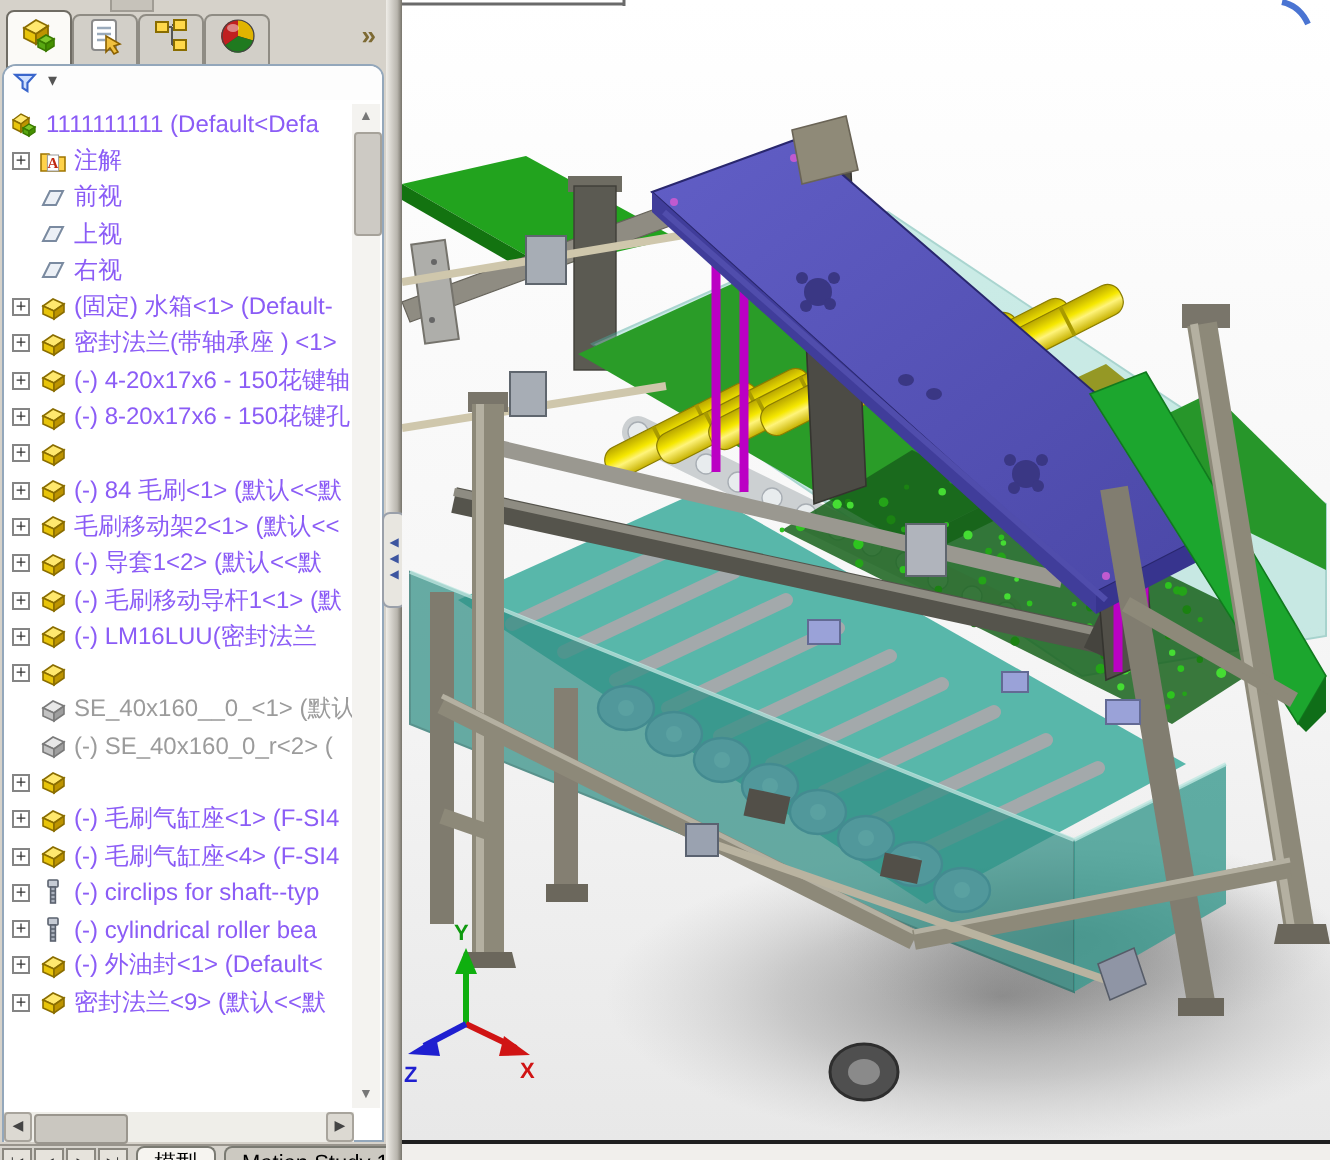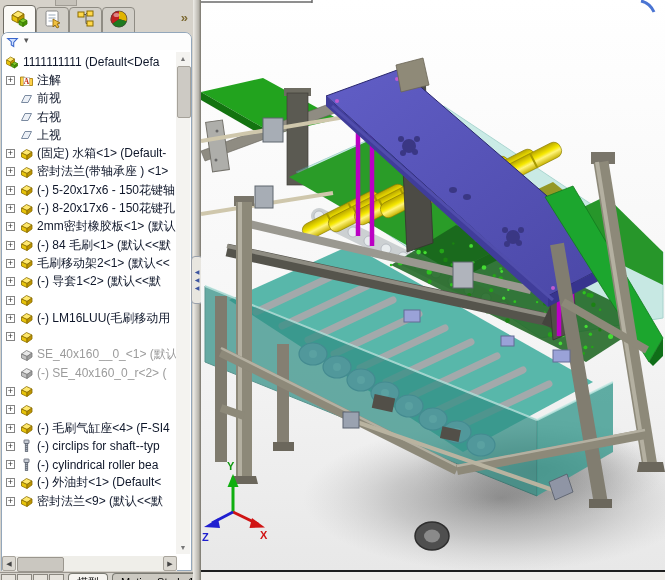--- a/index.html
+++ b/index.html
@@ -18,21 +18,21 @@
   .filter-bar{position:absolute;left:0;right:0;top:0;height:17px;background:#fdfdfd;}
   .filter-bar .funnel{position:absolute;left:4px;top:2px;}
   .filter-caret{position:absolute;left:22px;top:2px;font-size:9px;color:#555;}
   #tree-rows{position:absolute;left:1px;right:15px;top:20px;bottom:16px;overflow:hidden;}
   .tree-row{height:18.3px;display:flex;align-items:center;white-space:nowrap;}
   .expand{width:9px;height:9px;box-sizing:border-box;border:1px solid #848484;background:#fff;
           font-size:9px;line-height:7px;text-align:center;color:#333;margin:0 4px 0 3px;flex:none;}
   .exp-spacer{width:13px;margin-left:3px;flex:none;}
   .ticon{width:15px;height:14px;margin-right:3px;flex:none;}
   .ticon svg{display:block;}
-  .tlabel{font-size:12px;color:#0f172a;}
+  .tlabel{font-size:12px;color:#8b5cf6;}
   .tree-row.gray .tlabel{color:#9b9b9b;}
   .tree-row.root{margin-left:2px;}
   
   .vscroll{position:absolute;right:1px;top:19px;bottom:16px;width:14px;background:#f4f3f0;}
   .vs-btn{position:absolute;left:0;width:14px;height:13px;font-size:7px;color:#777;text-align:center;line-height:13px;}
   .vs-up{top:0;} .vs-down{bottom:0;}
   .vs-thumb{position:absolute;left:1px;top:14px;width:12px;height:50px;background:#cdcac4;border:1px solid #a6a29a;border-radius:2px;}
   .hscroll{position:absolute;left:2px;top:556px;width:175px;height:15px;background:#efeee9;}
   .hs-btn{position:absolute;top:0;width:14px;height:15px;background:#dcd9d2;border:1px solid #a8a49c;
           box-sizing:border-box;font-size:7px;color:#444;text-align:center;line-height:13px;border-radius:2px;}
@@ -156,32 +156,32 @@
             </span>
             <span class="tlabel">前视</span>
           </div>
           <div class="tree-row">
             <span class="exp-spacer"></span>
             <span class="ticon">
               <svg width="15" height="14" viewBox="0 0 14 14">
                 <polygon points="2,10.5 5.5,3.5 12,3.5 8.5,10.5" fill="#c8d4e4" fill-opacity="0.35" stroke="#7a8aa0" stroke-width="1"></polygon>
               </svg>
             </span>
+            <span class="tlabel">上视</span>
+          </div>
+          <div class="tree-row">
+            <span class="exp-spacer"></span>
+            <span class="ticon">
+              <svg width="15" height="14" viewBox="0 0 14 14">
+                <polygon points="2,10.5 5.5,3.5 12,3.5 8.5,10.5" fill="#c8d4e4" fill-opacity="0.35" stroke="#7a8aa0" stroke-width="1"></polygon>
+              </svg>
+            </span>
             <span class="tlabel">右视</span>
           </div>
           <div class="tree-row">
-            <span class="exp-spacer"></span>
-            <span class="ticon">
-              <svg width="15" height="14" viewBox="0 0 14 14">
-                <polygon points="2,10.5 5.5,3.5 12,3.5 8.5,10.5" fill="#c8d4e4" fill-opacity="0.35" stroke="#7a8aa0" stroke-width="1"></polygon>
-              </svg>
-            </span>
-            <span class="tlabel">上视</span>
-          </div>
-          <div class="tree-row">
             <span class="expand">+</span>
             <span class="ticon">
               <svg width="15" height="14" viewBox="0 0 14 14">
                 <polygon points="2,6 7,2.5 12.5,5 7.5,8.5" fill="#ffe86e" stroke="#8a6d00" stroke-width="0.8"></polygon>
                 <polygon points="2,6 7.5,8.5 7.5,12.5 2,10" fill="#e8c40a" stroke="#8a6d00" stroke-width="0.8"></polygon>
                 <polygon points="7.5,8.5 12.5,5 12.5,9 7.5,12.5" fill="#bd9400" stroke="#8a6d00" stroke-width="0.8"></polygon>
               </svg>
             </span>
             <span class="tlabel">(固定) 水箱&lt;1&gt; (Default-</span>
           </div>
@@ -198,21 +198,21 @@
           </div>
           <div class="tree-row">
             <span class="expand">+</span>
             <span class="ticon">
               <svg width="15" height="14" viewBox="0 0 14 14">
                 <polygon points="2,6 7,2.5 12.5,5 7.5,8.5" fill="#ffe86e" stroke="#8a6d00" stroke-width="0.8"></polygon>
                 <polygon points="2,6 7.5,8.5 7.5,12.5 2,10" fill="#e8c40a" stroke="#8a6d00" stroke-width="0.8"></polygon>
                 <polygon points="7.5,8.5 12.5,5 12.5,9 7.5,12.5" fill="#bd9400" stroke="#8a6d00" stroke-width="0.8"></polygon>
               </svg>
             </span>
-            <span class="tlabel">(-) 5-20x17x6 - 150花键轴</span>
+            <span class="tlabel">(-) 4-20x17x6 - 150花键轴</span>
           </div>
           <div class="tree-row">
             <span class="expand">+</span>
             <span class="ticon">
               <svg width="15" height="14" viewBox="0 0 14 14">
                 <polygon points="2,6 7,2.5 12.5,5 7.5,8.5" fill="#ffe86e" stroke="#8a6d00" stroke-width="0.8"></polygon>
                 <polygon points="2,6 7.5,8.5 7.5,12.5 2,10" fill="#e8c40a" stroke="#8a6d00" stroke-width="0.8"></polygon>
                 <polygon points="7.5,8.5 12.5,5 12.5,9 7.5,12.5" fill="#bd9400" stroke="#8a6d00" stroke-width="0.8"></polygon>
               </svg>
             </span>
@@ -220,21 +220,20 @@
           </div>
           <div class="tree-row">
             <span class="expand">+</span>
             <span class="ticon">
               <svg width="15" height="14" viewBox="0 0 14 14">
                 <polygon points="2,6 7,2.5 12.5,5 7.5,8.5" fill="#ffe86e" stroke="#8a6d00" stroke-width="0.8"></polygon>
                 <polygon points="2,6 7.5,8.5 7.5,12.5 2,10" fill="#e8c40a" stroke="#8a6d00" stroke-width="0.8"></polygon>
                 <polygon points="7.5,8.5 12.5,5 12.5,9 7.5,12.5" fill="#bd9400" stroke="#8a6d00" stroke-width="0.8"></polygon>
               </svg>
             </span>
-            <span class="tlabel">2mm密封橡胶板&lt;1&gt; (默认</span>
           </div>
           <div class="tree-row">
             <span class="expand">+</span>
             <span class="ticon">
               <svg width="15" height="14" viewBox="0 0 14 14">
                 <polygon points="2,6 7,2.5 12.5,5 7.5,8.5" fill="#ffe86e" stroke="#8a6d00" stroke-width="0.8"></polygon>
                 <polygon points="2,6 7.5,8.5 7.5,12.5 2,10" fill="#e8c40a" stroke="#8a6d00" stroke-width="0.8"></polygon>
                 <polygon points="7.5,8.5 12.5,5 12.5,9 7.5,12.5" fill="#bd9400" stroke="#8a6d00" stroke-width="0.8"></polygon>
               </svg>
             </span>
@@ -264,31 +263,32 @@
           </div>
           <div class="tree-row">
             <span class="expand">+</span>
             <span class="ticon">
               <svg width="15" height="14" viewBox="0 0 14 14">
                 <polygon points="2,6 7,2.5 12.5,5 7.5,8.5" fill="#ffe86e" stroke="#8a6d00" stroke-width="0.8"></polygon>
                 <polygon points="2,6 7.5,8.5 7.5,12.5 2,10" fill="#e8c40a" stroke="#8a6d00" stroke-width="0.8"></polygon>
                 <polygon points="7.5,8.5 12.5,5 12.5,9 7.5,12.5" fill="#bd9400" stroke="#8a6d00" stroke-width="0.8"></polygon>
               </svg>
             </span>
-          </div>
-          <div class="tree-row">
-            <span class="expand">+</span>
-            <span class="ticon">
-              <svg width="15" height="14" viewBox="0 0 14 14">
-                <polygon points="2,6 7,2.5 12.5,5 7.5,8.5" fill="#ffe86e" stroke="#8a6d00" stroke-width="0.8"></polygon>
-                <polygon points="2,6 7.5,8.5 7.5,12.5 2,10" fill="#e8c40a" stroke="#8a6d00" stroke-width="0.8"></polygon>
-                <polygon points="7.5,8.5 12.5,5 12.5,9 7.5,12.5" fill="#bd9400" stroke="#8a6d00" stroke-width="0.8"></polygon>
-              </svg>
-            </span>
-            <span class="tlabel">(-) LM16LUU(毛刷移动用</span>
+            <span class="tlabel">(-) 毛刷移动导杆1&lt;1&gt; (默</span>
+          </div>
+          <div class="tree-row">
+            <span class="expand">+</span>
+            <span class="ticon">
+              <svg width="15" height="14" viewBox="0 0 14 14">
+                <polygon points="2,6 7,2.5 12.5,5 7.5,8.5" fill="#ffe86e" stroke="#8a6d00" stroke-width="0.8"></polygon>
+                <polygon points="2,6 7.5,8.5 7.5,12.5 2,10" fill="#e8c40a" stroke="#8a6d00" stroke-width="0.8"></polygon>
+                <polygon points="7.5,8.5 12.5,5 12.5,9 7.5,12.5" fill="#bd9400" stroke="#8a6d00" stroke-width="0.8"></polygon>
+              </svg>
+            </span>
+            <span class="tlabel">(-) LM16LUU(密封法兰</span>
           </div>
           <div class="tree-row">
             <span class="expand">+</span>
             <span class="ticon">
               <svg width="15" height="14" viewBox="0 0 14 14">
                 <polygon points="2,6 7,2.5 12.5,5 7.5,8.5" fill="#ffe86e" stroke="#8a6d00" stroke-width="0.8"></polygon>
                 <polygon points="2,6 7.5,8.5 7.5,12.5 2,10" fill="#e8c40a" stroke="#8a6d00" stroke-width="0.8"></polygon>
                 <polygon points="7.5,8.5 12.5,5 12.5,9 7.5,12.5" fill="#bd9400" stroke="#8a6d00" stroke-width="0.8"></polygon>
               </svg>
             </span>
@@ -327,20 +327,21 @@
           </div>
           <div class="tree-row">
             <span class="expand">+</span>
             <span class="ticon">
               <svg width="15" height="14" viewBox="0 0 14 14">
                 <polygon points="2,6 7,2.5 12.5,5 7.5,8.5" fill="#ffe86e" stroke="#8a6d00" stroke-width="0.8"></polygon>
                 <polygon points="2,6 7.5,8.5 7.5,12.5 2,10" fill="#e8c40a" stroke="#8a6d00" stroke-width="0.8"></polygon>
                 <polygon points="7.5,8.5 12.5,5 12.5,9 7.5,12.5" fill="#bd9400" stroke="#8a6d00" stroke-width="0.8"></polygon>
               </svg>
             </span>
+            <span class="tlabel">(-) 毛刷气缸座&lt;1&gt; (F-SI4</span>
           </div>
           <div class="tree-row">
             <span class="expand">+</span>
             <span class="ticon">
               <svg width="15" height="14" viewBox="0 0 14 14">
                 <polygon points="2,6 7,2.5 12.5,5 7.5,8.5" fill="#ffe86e" stroke="#8a6d00" stroke-width="0.8"></polygon>
                 <polygon points="2,6 7.5,8.5 7.5,12.5 2,10" fill="#e8c40a" stroke="#8a6d00" stroke-width="0.8"></polygon>
                 <polygon points="7.5,8.5 12.5,5 12.5,9 7.5,12.5" fill="#bd9400" stroke="#8a6d00" stroke-width="0.8"></polygon>
               </svg>
             </span>

